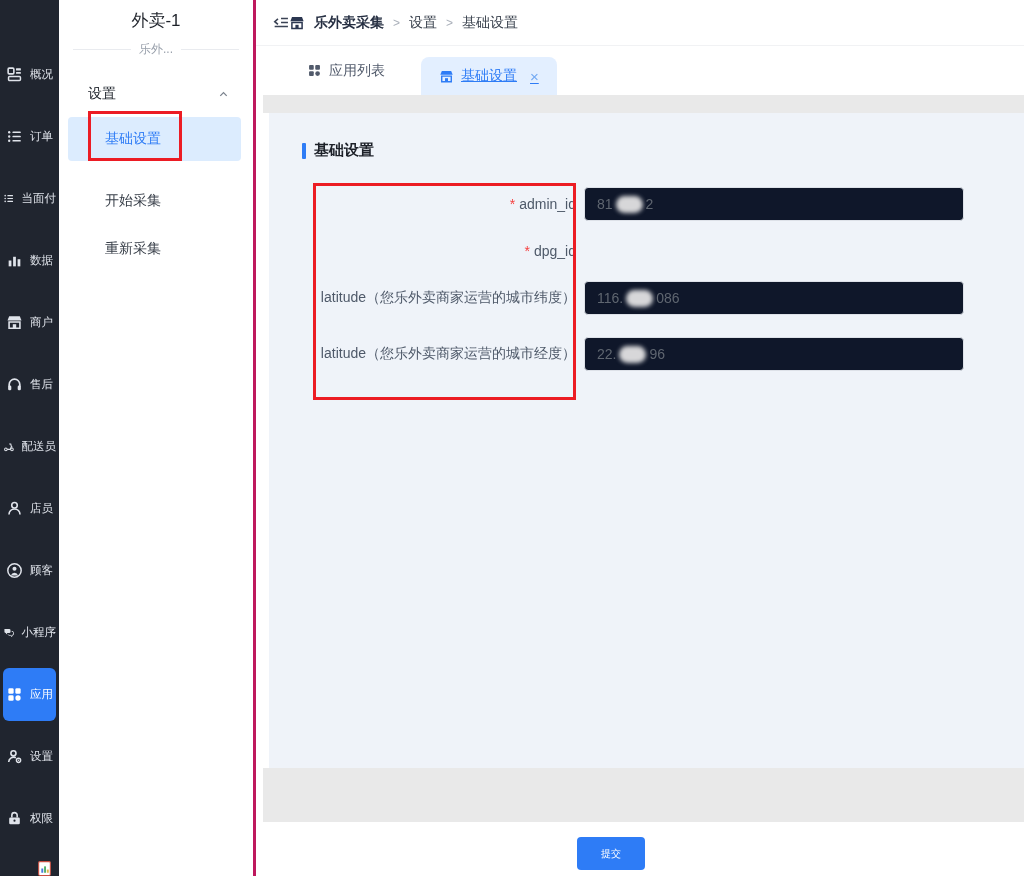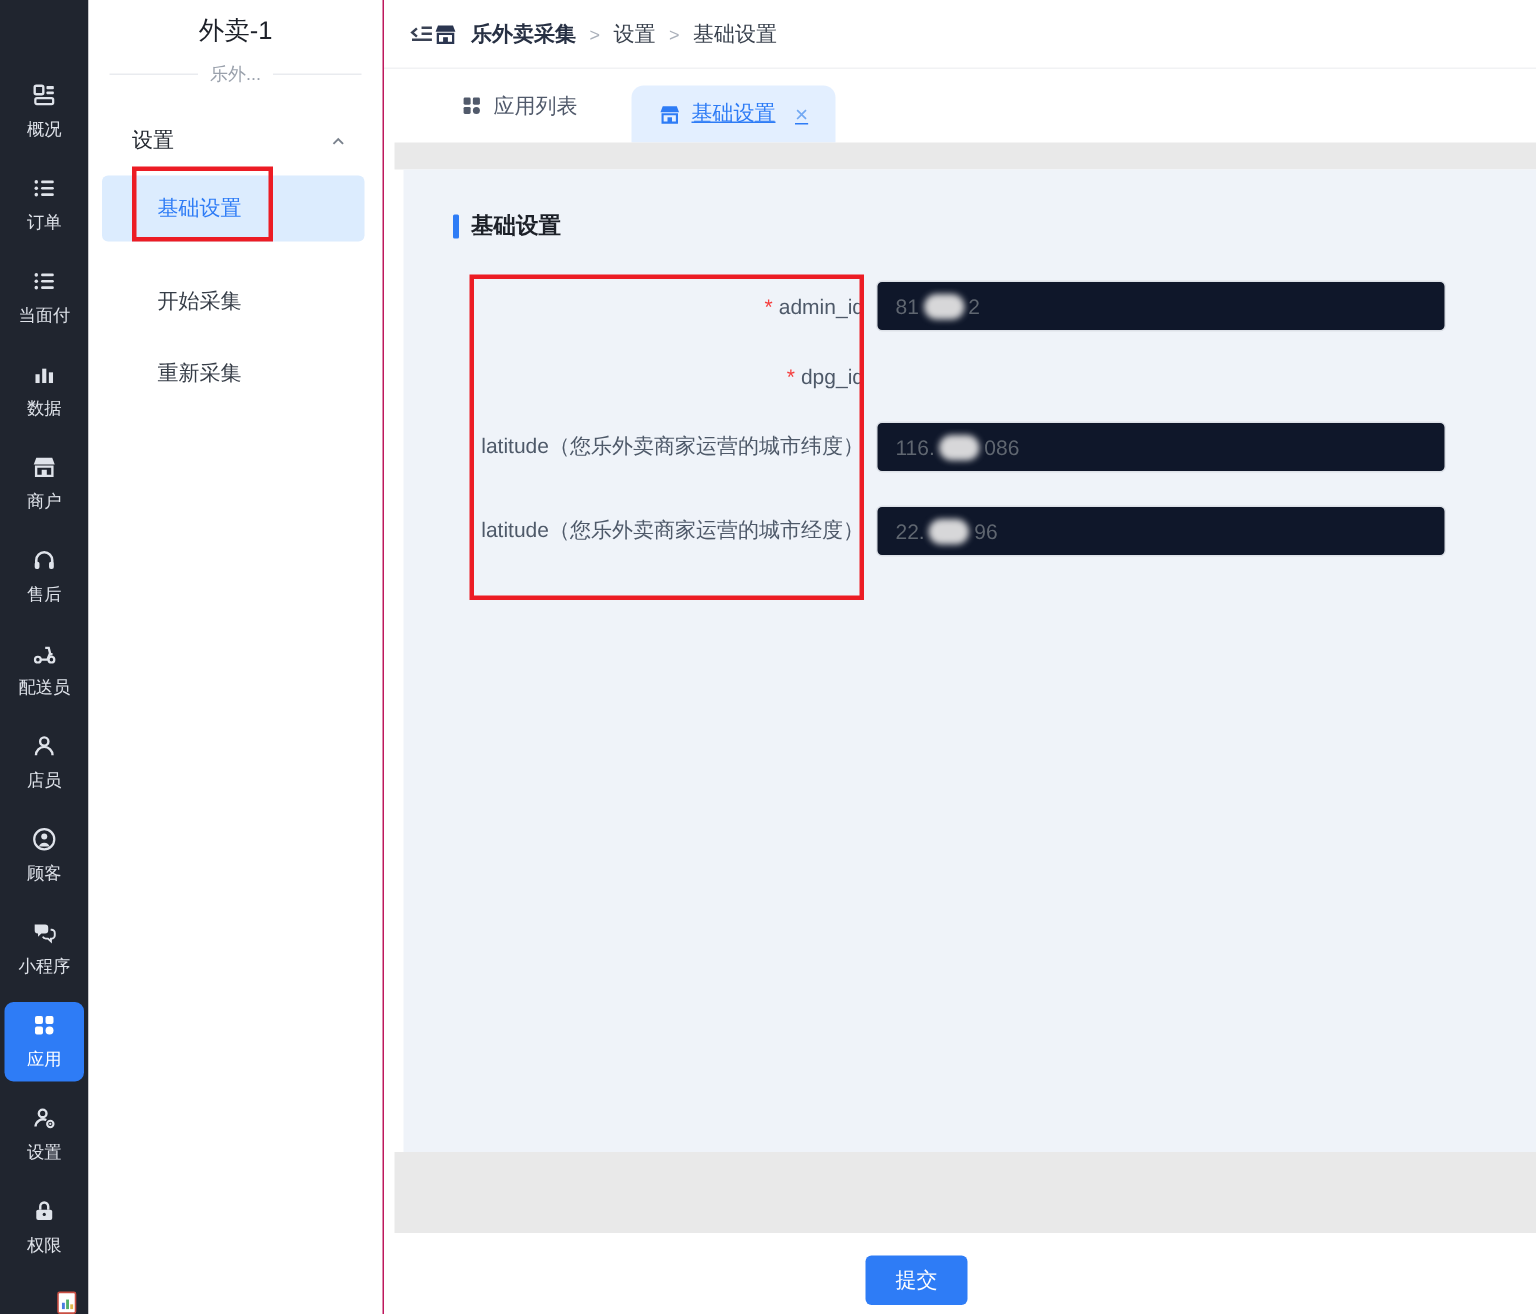--- a/index.html
+++ b/index.html
@@ -2,29 +2,29 @@
 <html><head>
 <meta charset="utf-8">
 <style>
   * { margin:0; padding:0; box-sizing:border-box; }
   html,body { width:1024px; height:876px; overflow:hidden; }
   body { font-family:"Liberation Sans","DejaVu Sans",sans-serif; background:#fff; display:flex; }
 
   
   .rail { width:59px; height:876px; background:#20252f; color:#dfe3ea; flex:0 0 59px;
           display:flex; flex-direction:column; align-items:stretch; padding-top:48px; position:relative; }
-  .rail-item { height:53px; margin:0 3px 9px 3px; border-radius:6px; display:flex; flex-direction:column;
+  .rail-item { height:53px; margin:0 3px 9px 3px; border-radius:6px; display:flex; flex-direction:row;
                align-items:center; justify-content:center; gap:7px; cursor:pointer; }
   .rail-item .ric { width:17px; height:17px; display:block; }
   .rail-item .rlb { font-size:11.5px; letter-spacing:0; white-space:nowrap; }
   .rail-item.active { background:#2e7cf6; color:#fff; }
   .rail-bottom-ic { position:absolute; bottom:-4px; left:36px; width:17px; height:20px; overflow:hidden; }
 
   
-  .submenu { width:197px; flex:0 0 197px; background:#fff; border-right:1px solid #be185d; position:relative; }
+  .submenu { width:197px; flex:0 0 197px; background:#fff; border-right:3px solid #be185d; position:relative; }
   .sm-title { text-align:center; padding-top:9px; font-size:17px; color:#1d2129; font-weight:500; }
   .sm-sub { display:flex; align-items:center; gap:8px; margin:9px 14px 0 14px; color:#9aa1ac; font-size:12px; }
   .sm-sub:before,.sm-sub:after { content:""; flex:1; border-top:1px solid #e9ebef; }
   .sm-group { display:flex; align-items:center; justify-content:space-between; padding:0 24px 0 29px; margin-top:26px; height:20px;
               font-size:14px; color:#22272f; cursor:pointer; }
   .sm-group .chev { width:11px; height:11px; color:#7a828d; }
   .sm-item { height:44px; margin:0 12px 4px 9px; display:flex; align-items:center; padding-left:37px;
              font-size:14px; color:#363d47; border-radius:4px; cursor:pointer; }
   .sm-item.active { background:#dcecfe; color:#2e7cf6; }
   .sm-item.gap { margin-top:18px; }
@@ -61,21 +61,21 @@
   .form-row { display:flex; align-items:center; margin-bottom:22px; }
   .form-label { flex:0 0 274px; text-align:right; font-size:14px; color:#4e5969; white-space:nowrap; }
   .req { color:#f53f3f; margin-right:4px; }
   .form-input { margin-left:8px; width:380px; height:34px; background:#0f172a; border:1px solid #dde1e8; border-radius:4px;
                 display:flex; align-items:center; padding-left:12px; font-size:14px; color:#5f6670; cursor:text; }
   .blob { display:inline-block; width:27px; height:17px; background:#d7d7d9; border-radius:9px; filter:blur(2px); margin:0 3px; }
   .anno-form { left:44px; top:70px; width:263px; height:217px; }
 
   .footer-bar { height:54px; background:#fff; margin-left:7px; position:relative; }
   .submit-btn { position:absolute; left:314px; top:15px; width:68px; height:33px; background:#2e7cf6; color:#fff;
-                border:none; border-radius:4px; font-size:14px; font-family:inherit; cursor:pointer; }
+                border:none; border-radius:4px; font-size:10px; font-family:inherit; cursor:pointer; }
 </style>
 </head>
 <body>
 
 <nav class="rail">
   <div class="rail-item">
     <svg class="ric" viewBox="0 0 16 16">
         <rect x="2" y="2" width="5.4" height="5.4" rx="1" fill="none" stroke="currentColor" stroke-width="1.5"></rect>
         <rect x="9.4" y="2.2" width="4.6" height="2" rx=".5" fill="currentColor"></rect>
         <rect x="9.4" y="5.6" width="4.6" height="1.8" rx=".5" fill="currentColor"></rect>

